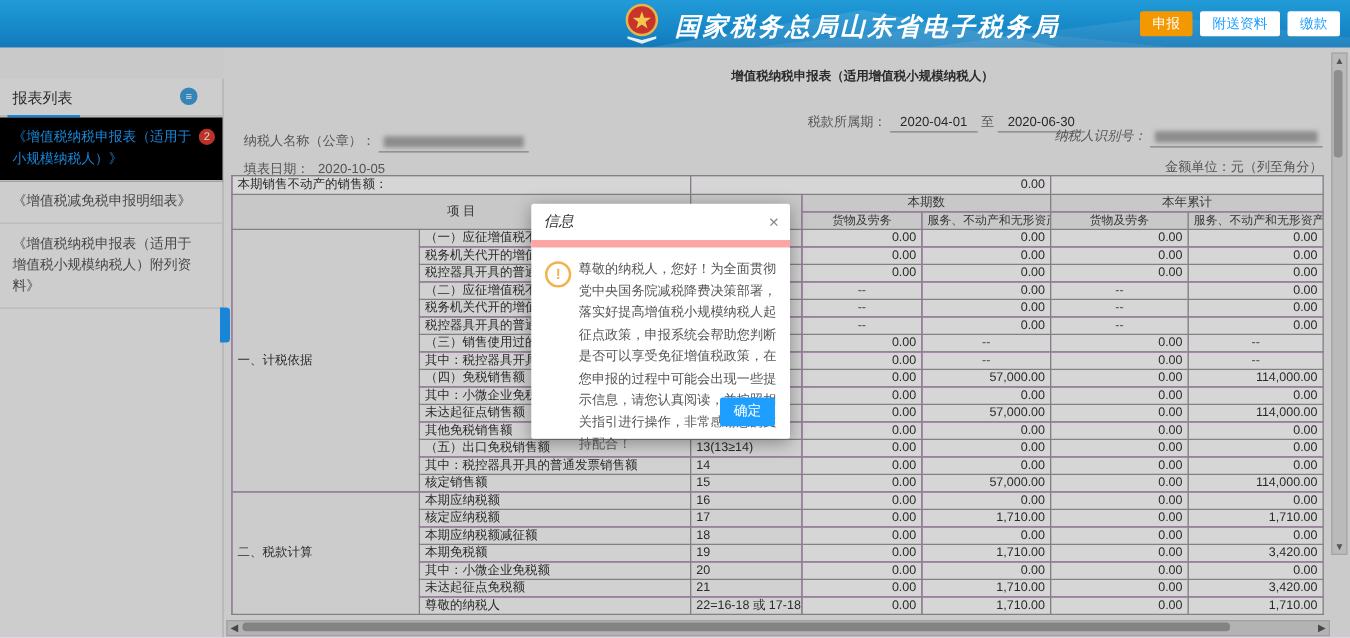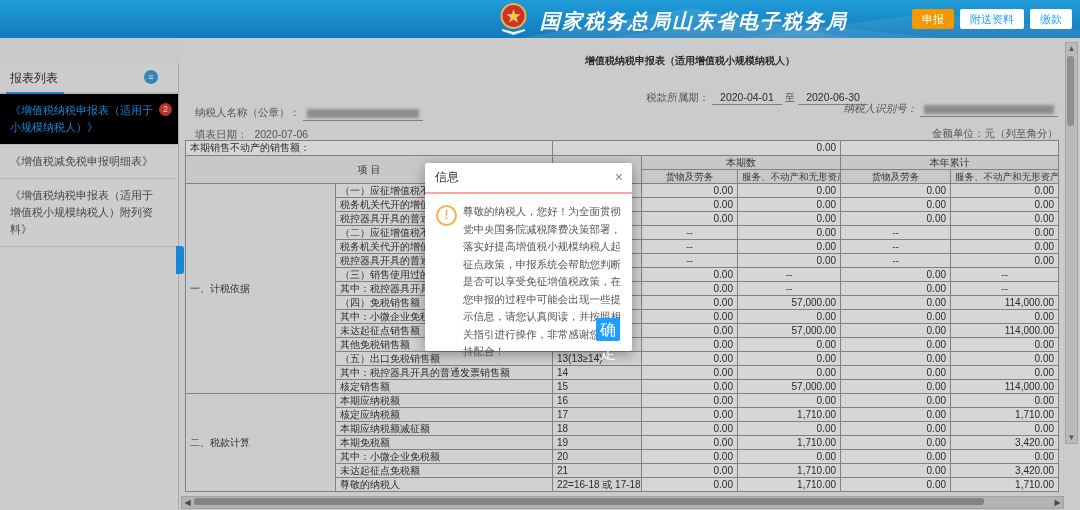--- a/index.html
+++ b/index.html
@@ -66,28 +66,28 @@
   .hscroll{position:absolute;left:2px;right:16px;bottom:1px;height:11px;background:#d6d6d6;border:1px solid #c0c0c0;}
   .hscroll .arr-left,.hscroll .arr-right{position:absolute;top:0;width:11px;height:100%;text-align:center;font-size:8px;color:#555;line-height:11px;cursor:pointer;}
   .hscroll .arr-left{left:0;}
   .hscroll .arr-right{right:0;}
   .hscroll .hthumb{position:absolute;left:12px;top:1px;height:7px;width:790px;background:#9c9c9c;border-radius:3px;cursor:pointer;}
 
   
   .overlay{position:absolute;left:0;top:38px;right:0;bottom:0;background:rgba(0,0,0,0.16);z-index:40;}
   .modal{position:absolute;left:425px;top:163px;width:207px;height:188px;background:#fff;border-radius:2px;
     box-shadow:0 3px 14px rgba(0,0,0,0.35);z-index:50;}
-  .modal-header{position:relative;height:29px;line-height:29px;padding:0 10px;font-size:12px;color:#333;border-bottom:2px solid #fca5a5;}
+  .modal-header{position:relative;height:29px;line-height:29px;padding:0 10px;font-size:12px;color:#333;border-bottom:6px solid #fca5a5;font-style:italic;}
   .modal-close{position:absolute;right:9px;top:0;font-size:14px;color:#888;cursor:pointer;line-height:29px;}
   .modal-body{display:flex;padding:9px 11px 0 11px;}
   .info-icon{flex:none;width:17px;height:17px;border:2px solid #f4b24e;border-radius:50%;color:#f4b24e;
     font-size:12px;font-weight:bold;line-height:17px;text-align:center;margin-right:6px;margin-top:2px;}
   .modal-msg{font-size:10.5px;color:#555;line-height:17.5px;text-align:justify;}
-  .modal-ok{position:absolute;right:12px;bottom:10px;width:24px;height:23px;line-height:23px;text-align:center;
-    background:#1E9FFF;color:#fff;font-size:16px;border-radius:2px;cursor:pointer;}
+  .modal-ok{position:absolute;right:12px;bottom:10px;width:44px;height:23px;line-height:23px;text-align:center;
+    background:#1E9FFF;color:#fff;font-size:11px;border-radius:2px;cursor:pointer;}
 </style>
 </head>
 <body>
 
 <div class="app">
 
   <div class="topbar">
     <svg class="mountains" viewBox="0 0 1080 38" preserveAspectRatio="none">
       <polygon points="520,38 690,8 850,38" fill="rgba(255,255,255,0.10)"></polygon>
       <polygon points="740,38 930,13 1080,30 1080,38" fill="rgba(255,255,255,0.08)"></polygon>
@@ -136,21 +136,21 @@
       <span class="uline"><span class="blur-bar" style="width:112px;"></span></span>
     </div>
 
     <div class="fld" style="right:22px;top:64px;font-style:italic;">
       <span>纳税人识别号：</span>
       <span class="uline"><span class="blur-bar" style="width:130px;"></span></span>
     </div>
 
     <div class="fld" style="left:16px;top:90px;">
       <span>填表日期：</span>
-      <span class="uline">2020-07-06</span>
+      <span class="uline">2020-10-05</span>
     </div>
 
     <div class="fld" style="right:22px;top:89px;">金额单位：元（列至角分）</div>
 
     <div class="table-wrap">
       <table class="vat">
         <colgroup>
           <col style="width:150px">
             <col style="width:217px">
             <col style="width:89px">

